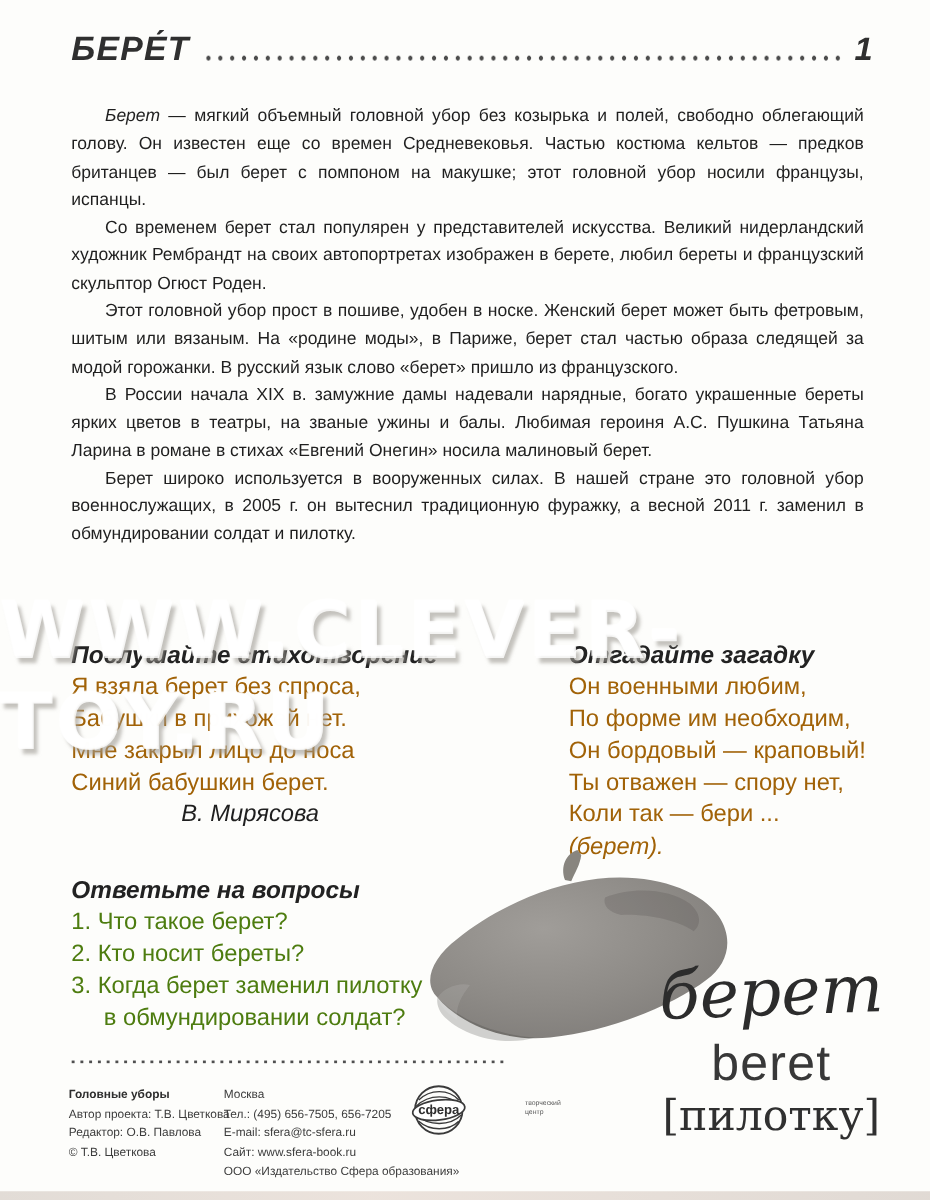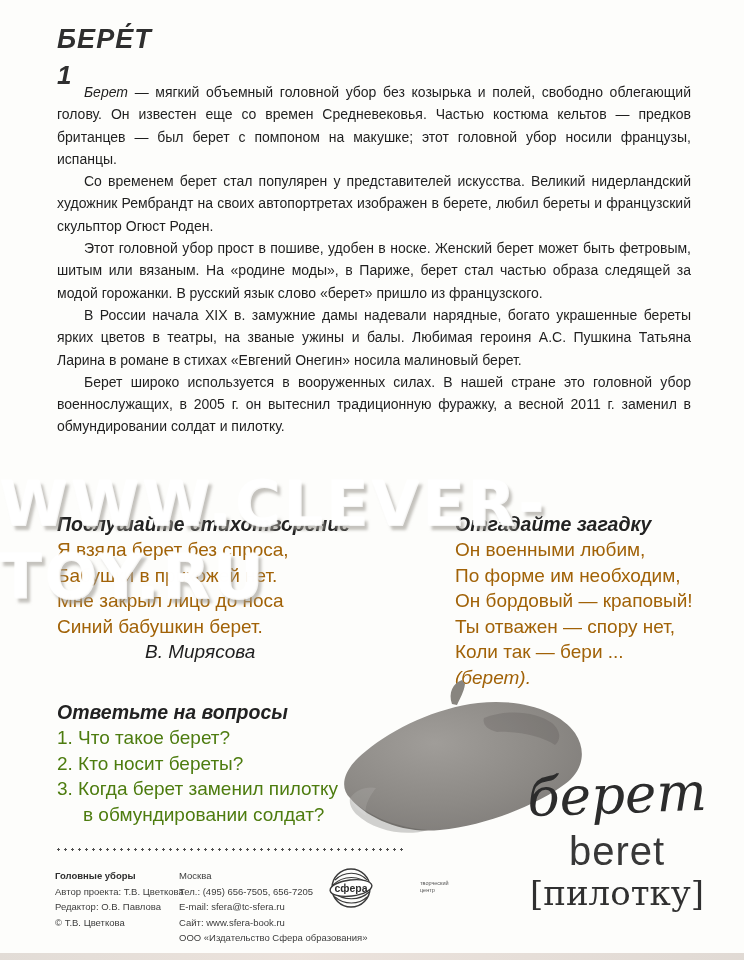--- a/index.html
+++ b/index.html
@@ -4,21 +4,21 @@
 <style>
   * { margin:0; padding:0; box-sizing:border-box; }
   html,body { background:#9a9a9a; }
   .page {
     position:relative; width:744px; height:960px; margin:0 auto;
     background:#fdfdfb; overflow:hidden;
     font-family:"Liberation Sans", sans-serif; color:#242424;
   }
   
   .header { position:absolute; top:24px; left:57px; right:46px;
-            display:flex; align-items:flex-start;flex-direction:column; }
+            display:flex; align-items:flex-end; }
   .page-title { font-style:italic; font-weight:bold; font-size:27px;
                 letter-spacing:1px; color:#2f2f2f; white-space:nowrap; }
   .leader { flex:1; height:7px; margin:0 8px 5px 10px;
             background-image:radial-gradient(circle,#4c4c4c 1.7px,transparent 2px);
             background-size:9.5px 7px; background-repeat:repeat-x;
             background-position:left bottom; }
   .page-num { font-style:italic; font-weight:bold; font-size:26px; color:#2f2f2f; }
   
   .article { position:absolute; top:81px; left:57px; width:634px;
              font-size:14px; line-height:22.3px; text-align:justify;

